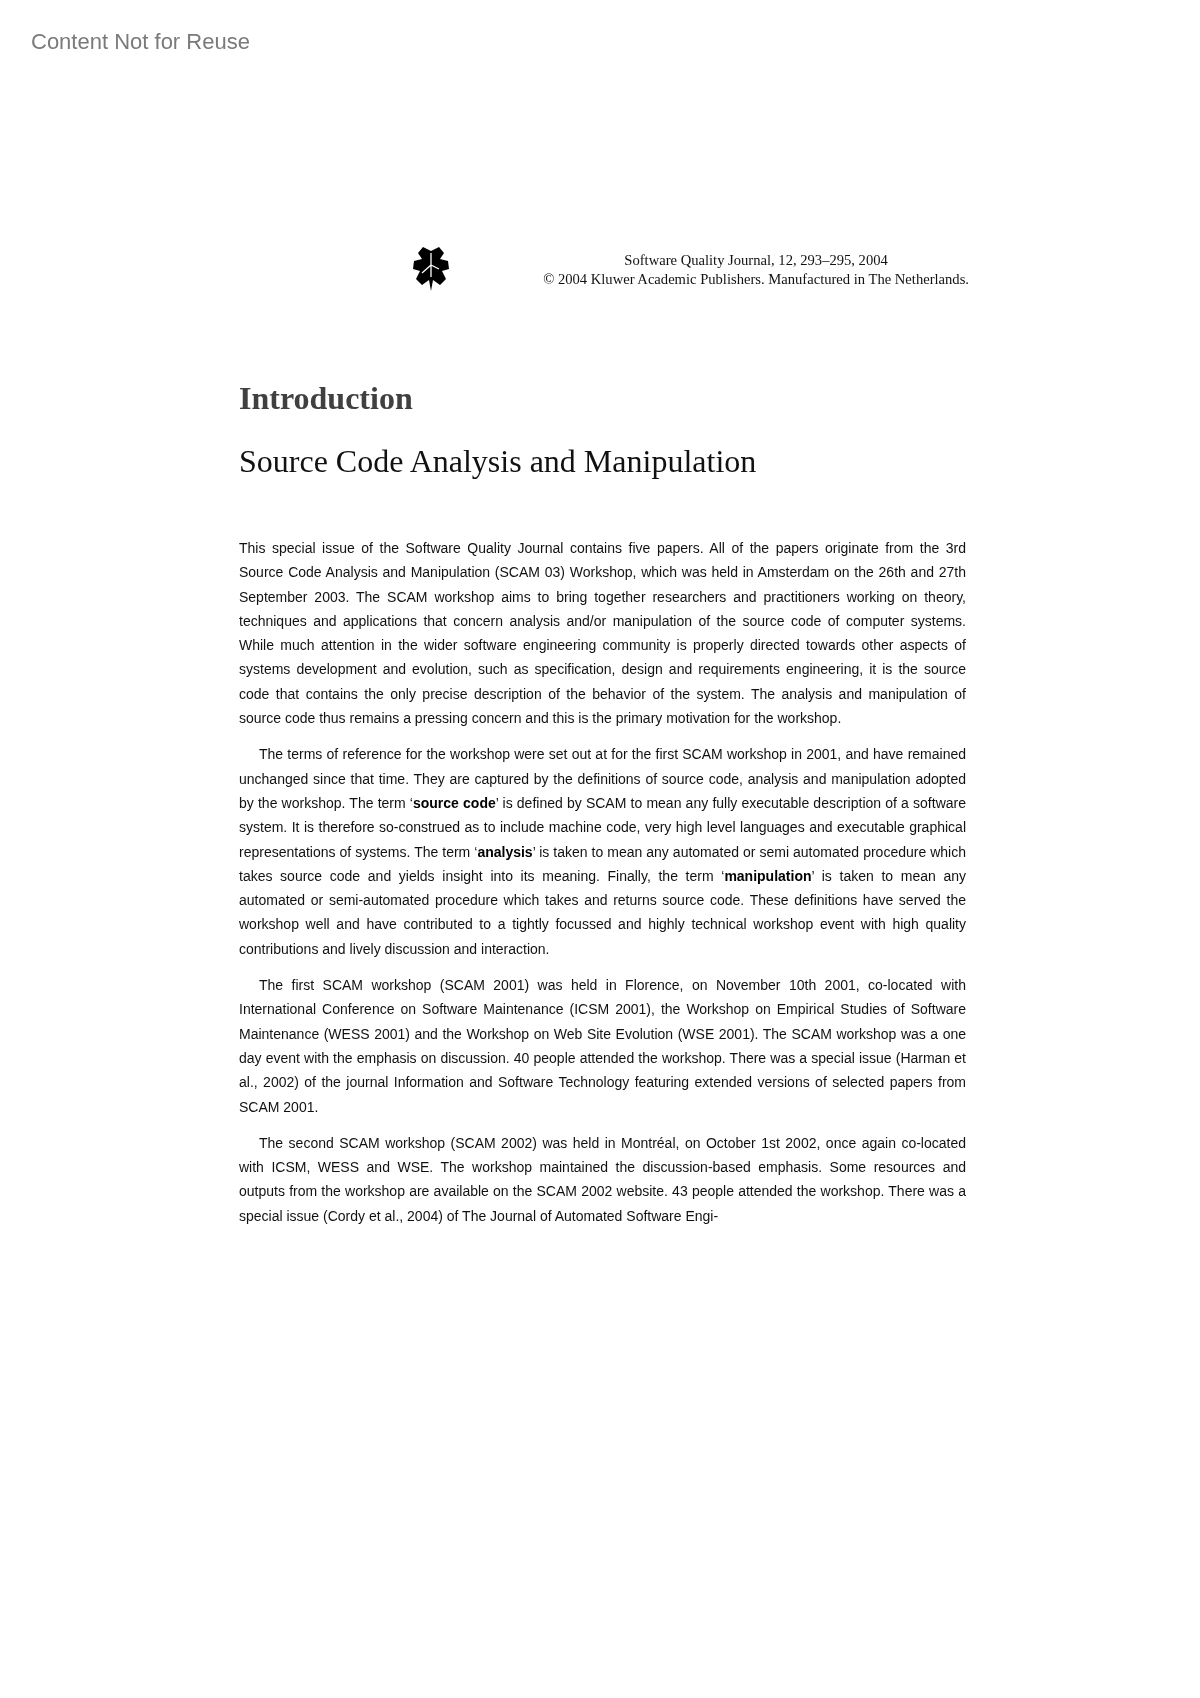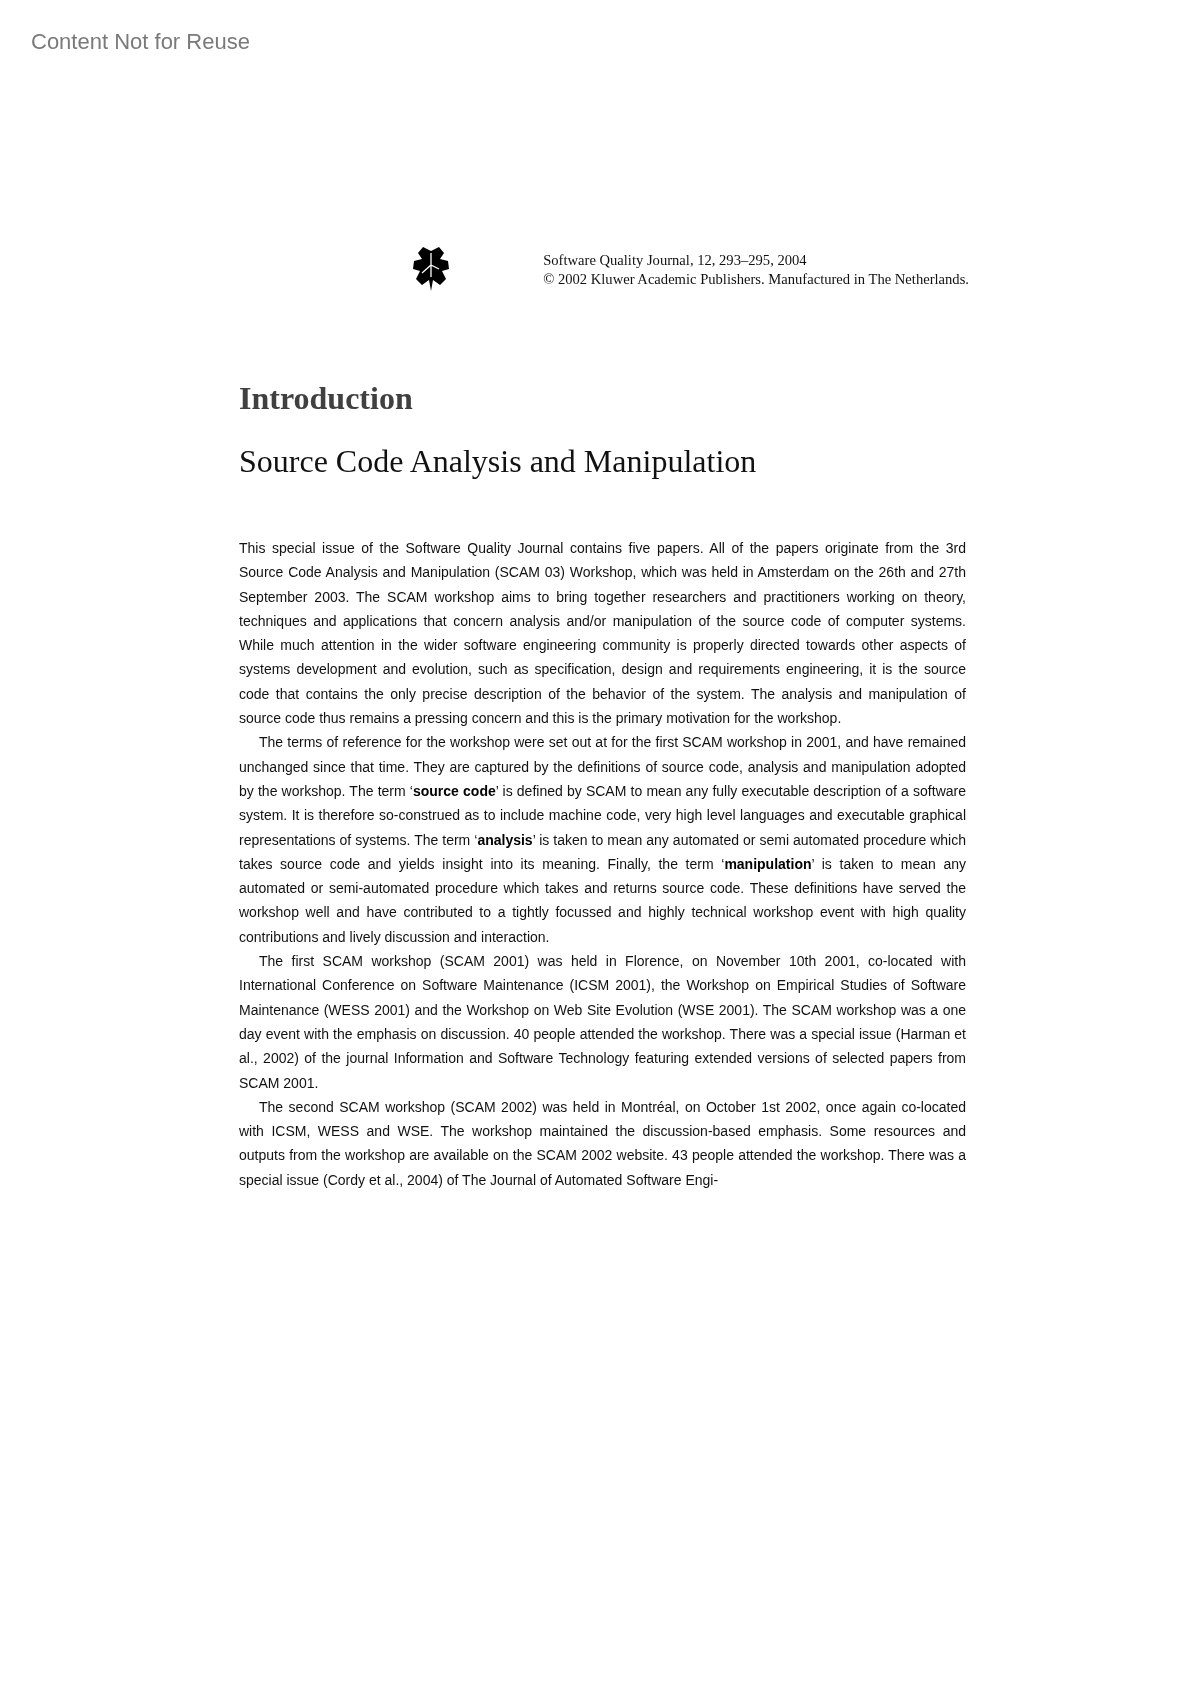--- a/index.html
+++ b/index.html
@@ -33,21 +33,21 @@
       position: absolute;
       left: 0;
       top: 0;
       width: 38px;
       height: 44px;
     }
     .masthead-text {
       position: absolute;
       right: 0;
       top: 4px;
-      text-align: left;
+      text-align: center;
       font-family: "Liberation Serif", serif;
       font-size: 14.6px;
       line-height: 19px;
       color: #111;
     }
     .title {
       position: absolute;
       left: 239px;
       top: 380px;
       margin: 0;
@@ -76,39 +76,40 @@
       line-height: 24.3px;
       color: #111;
       text-align: justify;
       hyphens: manual;
     }
     .body-text p {
       margin: 0;
     }
     .body-text p.indent {
       text-indent: 20px;
+      margin-top: 12px;
     }
     .body-text b {
       font-weight: bold;
       color: #000;
     }
   </style>
 </head>
 <body>
 
 <div class="watermark">Content Not for Reuse</div>
 
 <div class="masthead">
   <svg class="publisher-logo" viewBox="0 0 38 44">
     <path d="M19 4 L11 0 L6 6 L10 12 L2 14 L1 22 L8 24 L4 32 L10 38 L17 33 L19 44 L21 33 L28 38 L34 32 L30 24 L37 22 L36 14 L28 12 L32 6 L27 0 Z" fill="#000"></path>
     <path d="M19 6 L19 30 M19 18 L10 26 M19 18 L27 22" stroke="#fff" stroke-width="1.3" fill="none"></path>
   </svg>
   <div class="masthead-text">
     <div>Software Quality Journal, 12, 293–295, 2004</div>
-    <div>© 2002 Kluwer Academic Publishers. Manufactured in The Netherlands.</div>
+    <div>© 2004 Kluwer Academic Publishers. Manufactured in The Netherlands.</div>
   </div>
 </div>
 
 <h1 class="title">Introduction</h1>
 <h2 class="subtitle">Source Code Analysis and Manipulation</h2>
 
 <div class="body-text">
   <p>This special issue of the Software Quality Journal contains five papers.  All of the papers originate from the 3rd Source Code Analysis and Manipulation (SCAM 03) Workshop, which was held in Amsterdam on the 26th and 27th September 2003. The SCAM workshop aims to bring together researchers and practitioners working on theory, techniques and applications that concern analysis and/or manipulation of the source code of computer systems.  While much attention in the wider software engineering community is properly directed towards other aspects of systems devel­opment and evolution, such as specification, design and requirements engineering, it is the source code that contains the only precise description of the behavior of the sys­tem.  The analysis and manipulation of source code thus remains a pressing concern and this is the primary motivation for the workshop.</p>
   <p class="indent"><span>The terms of reference for the workshop were set out at for the first SCAM work­shop in 2001, and have remained unchanged since that time. They are captured by the definitions of source code, analysis and manipulation adopted by the workshop. The term ‘</span><b>source code</b><span>’ is defined by SCAM to mean any fully executable description of a software system.  It is therefore so-construed as to include machine code, very high level languages and executable graphical representations of systems.  The term ‘</span><b>analysis</b><span>’ is taken to mean any automated or semi automated procedure which takes source code and yields insight into its meaning.  Finally, the term ‘</span><b>manipulation</b><span>’ is taken to mean any automated or semi-automated procedure which takes and returns source code. These definitions have served the workshop well and have contributed to a tightly focussed and highly technical workshop event with high quality contributions and lively discussion and interaction.</span></p>
   <p class="indent">The first SCAM workshop (SCAM 2001) was held in Florence, on Novem­ber 10th 2001, co-located with International Conference on Software Mainte­nance (ICSM 2001), the Workshop on Empirical Studies of Software Maintenance (WESS 2001) and the Workshop on Web Site Evolution (WSE 2001).  The SCAM workshop was a one day event with the emphasis on discussion.  40 people attended the workshop.  There was a special issue (Harman et al., 2002) of the journal Infor­mation and Software Technology featuring extended versions of selected papers from SCAM 2001.</p>

